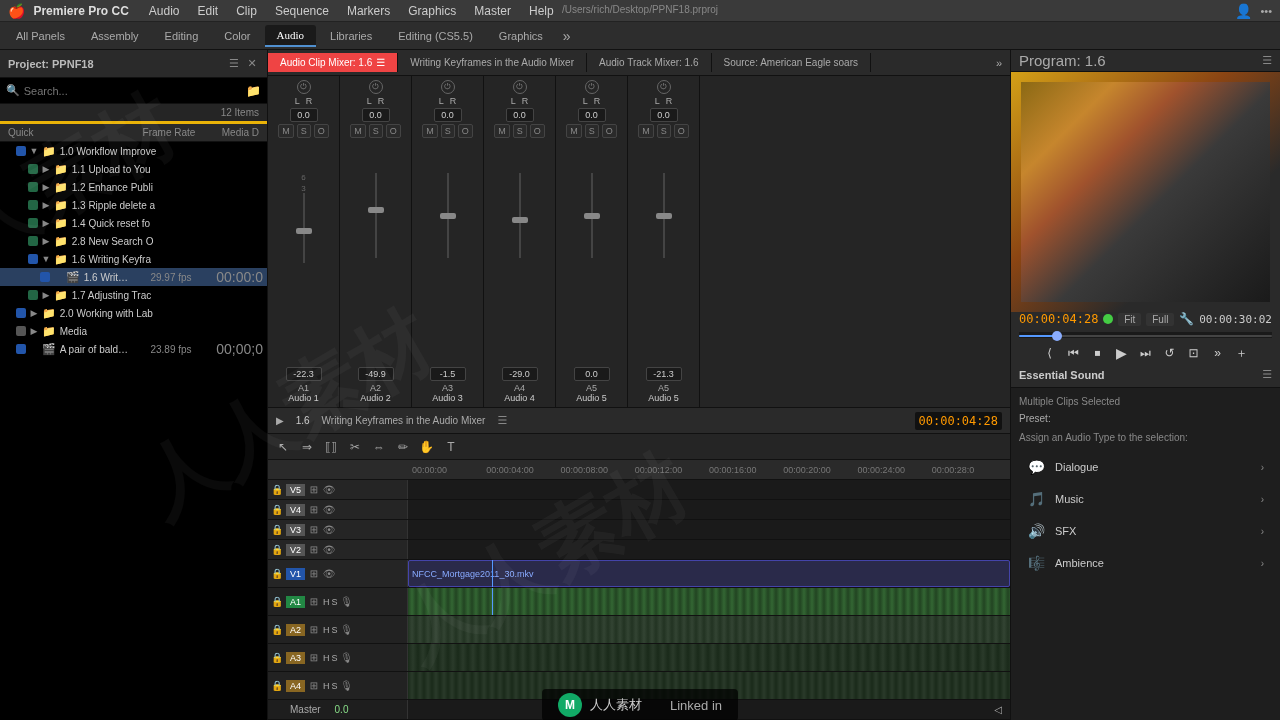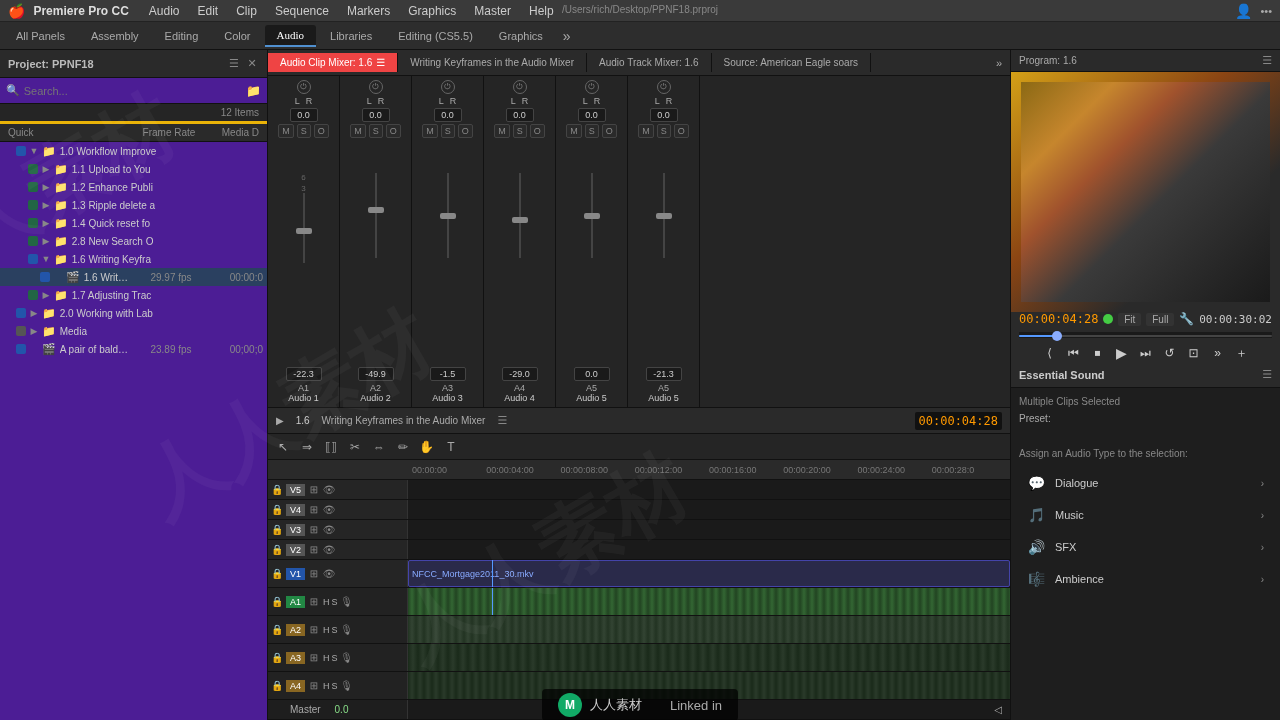--- a/index.html
+++ b/index.html
@@ -94,21 +94,21 @@
 
     
     #main {
       display: flex;
       height: calc(720px - 50px);
     }
 
     
     #left-panel {
       width: 268px;
-      background: #4c1d95;
+      background: #000000;
       border-right: 1px solid #111;
       display: flex;
       flex-direction: column;
       flex-shrink: 0;
     }
     #project-header {
       height: 28px;
       background: #2a2a2a;
       display: flex;
       align-items: center;
@@ -175,21 +175,21 @@
       align-items: center;
       padding: 0 4px;
       cursor: pointer;
       gap: 2px;
     }
     .project-item.selected { background: #2a4060; }
     .item-color { width: 10px; height: 10px; border-radius: 2px; flex-shrink: 0; }
     .item-expand { width: 12px; height: 12px; display: flex; align-items: center; justify-content: center; cursor: pointer; color: #888; font-size: 9px; }
     .item-name { font-size: 10px; color: #ccc; white-space: nowrap; overflow: hidden; text-overflow: ellipsis; flex: 1; }
     .item-fps { width: 80px; font-size: 10px; color: #888; text-align: center; }
-    .item-dur { width: 50px; font-size: 10px; color: #888; text-align: right; }
+    .item-dur { width: 50px; font-size: 14px; color: #888; text-align: right; }
     .indent-1 { padding-left: 16px; }
     .indent-2 { padding-left: 28px; }
     .indent-3 { padding-left: 40px; }
 
     
     #middle-panel {
       flex: 1;
       display: flex;
       flex-direction: column;
       background: #1a1a1a;
@@ -624,21 +624,21 @@
     .es-label {
       font-size: 10px;
       color: #888;
       margin-bottom: 6px;
     }
 
     .es-preset-row {
       display: flex;
       align-items: flex-start;
       gap: 4px;
-      margin-bottom: 24px;
+      margin-bottom: 8px;
     }
     .es-preset-label { font-size: 10px; color: #aaa; }
     .es-preset-select {
       flex: 1;
       background: #333;
       border: 1px solid #555;
       color: #ccc;
       font-size: 10px;
       padding: 2px 4px;
       border-radius: 2px;
@@ -740,21 +740,21 @@
       height: 22px;
       background: #252525;
       display: flex;
       align-items: center;
       padding: 0 8px;
       border-bottom: 1px solid #111;
     }
     .project-name { font-size: 11px; color: #ccc; font-weight: bold; }
 
     .program-label {
-      font-size: 10px;
+      font-size: 15px;
       color: #aaa;
     }
 
     
     ::-webkit-scrollbar { width: 6px; height: 6px; }
     ::-webkit-scrollbar-track { background: #1a1a1a; }
     ::-webkit-scrollbar-thumb { background: #444; border-radius: 3px; }
   </style>
 </head>
 <body>

